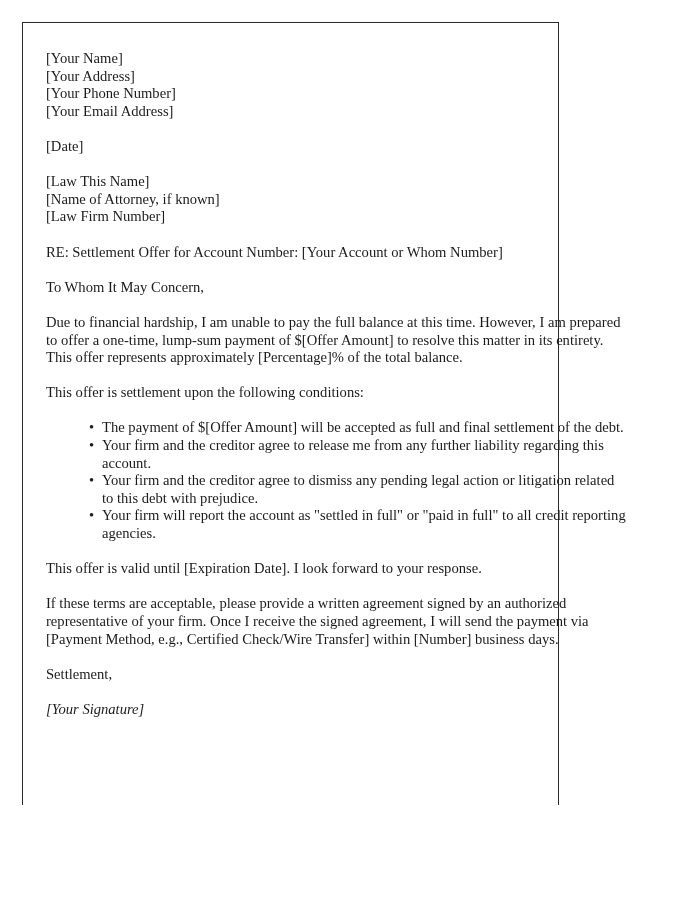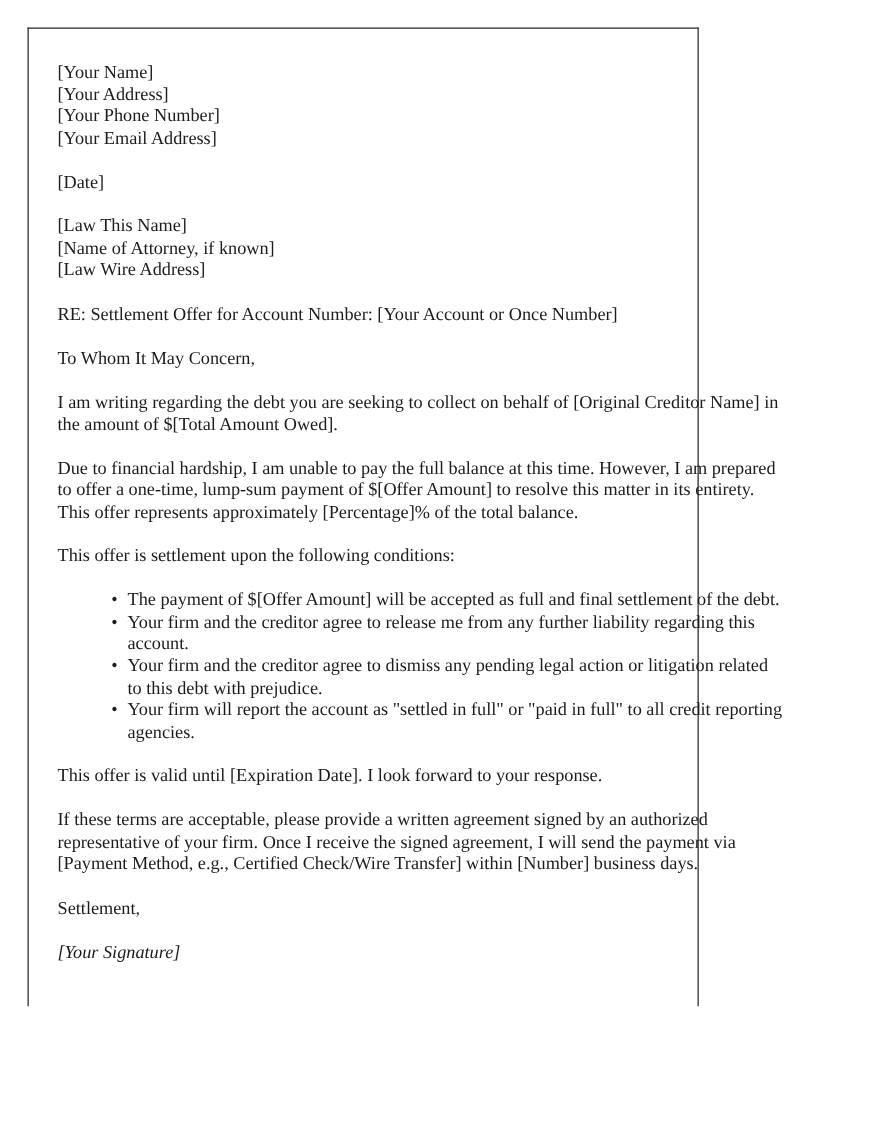--- a/index.html
+++ b/index.html
@@ -96,28 +96,27 @@
       <span class="addr-line">[Your Email Address]</span>
     </div>
 
     <div class="addr-block">
       <span class="addr-line">[Date]</span>
     </div>
 
     <div class="addr-block">
       <span class="addr-line">[Law This Name]</span>
       <span class="addr-line">[Name of Attorney, if known]</span>
-      <span class="addr-line">[Law Wire Address]</span>
+      <span class="addr-line">[Law Firm Number]</span>
     </div>
 
-    <p class="para">RE: Settlement Offer for Account Number: [Your Account or Once Number]</p>
+    <p class="para">RE: Settlement Offer for Account Number: [Your Account or Whom Number]</p>
 
     <p class="para">To Whom It May Concern,</p>
 
-    <p class="para">I am writing regarding the debt you are seeking to collect on behalf of [Original Creditor Name] in the amount of $[Total Amount Owed].</p>
 
     <p class="para">Due to financial hardship, I am unable to pay the full balance at this time. However, I am prepared to offer a one-time, lump-sum payment of $[Offer Amount] to resolve this matter in its entirety. This offer represents approximately [Percentage]% of the total balance.</p>
 
     <p class="para">This offer is settlement upon the following conditions:</p>
 
     <ul class="conditions">
       <li>
         <span class="bullet-dot">•</span>
         <span class="cond-text">The payment of $[Offer Amount] will be accepted as full and final settlement of the debt.</span>
       </li>

